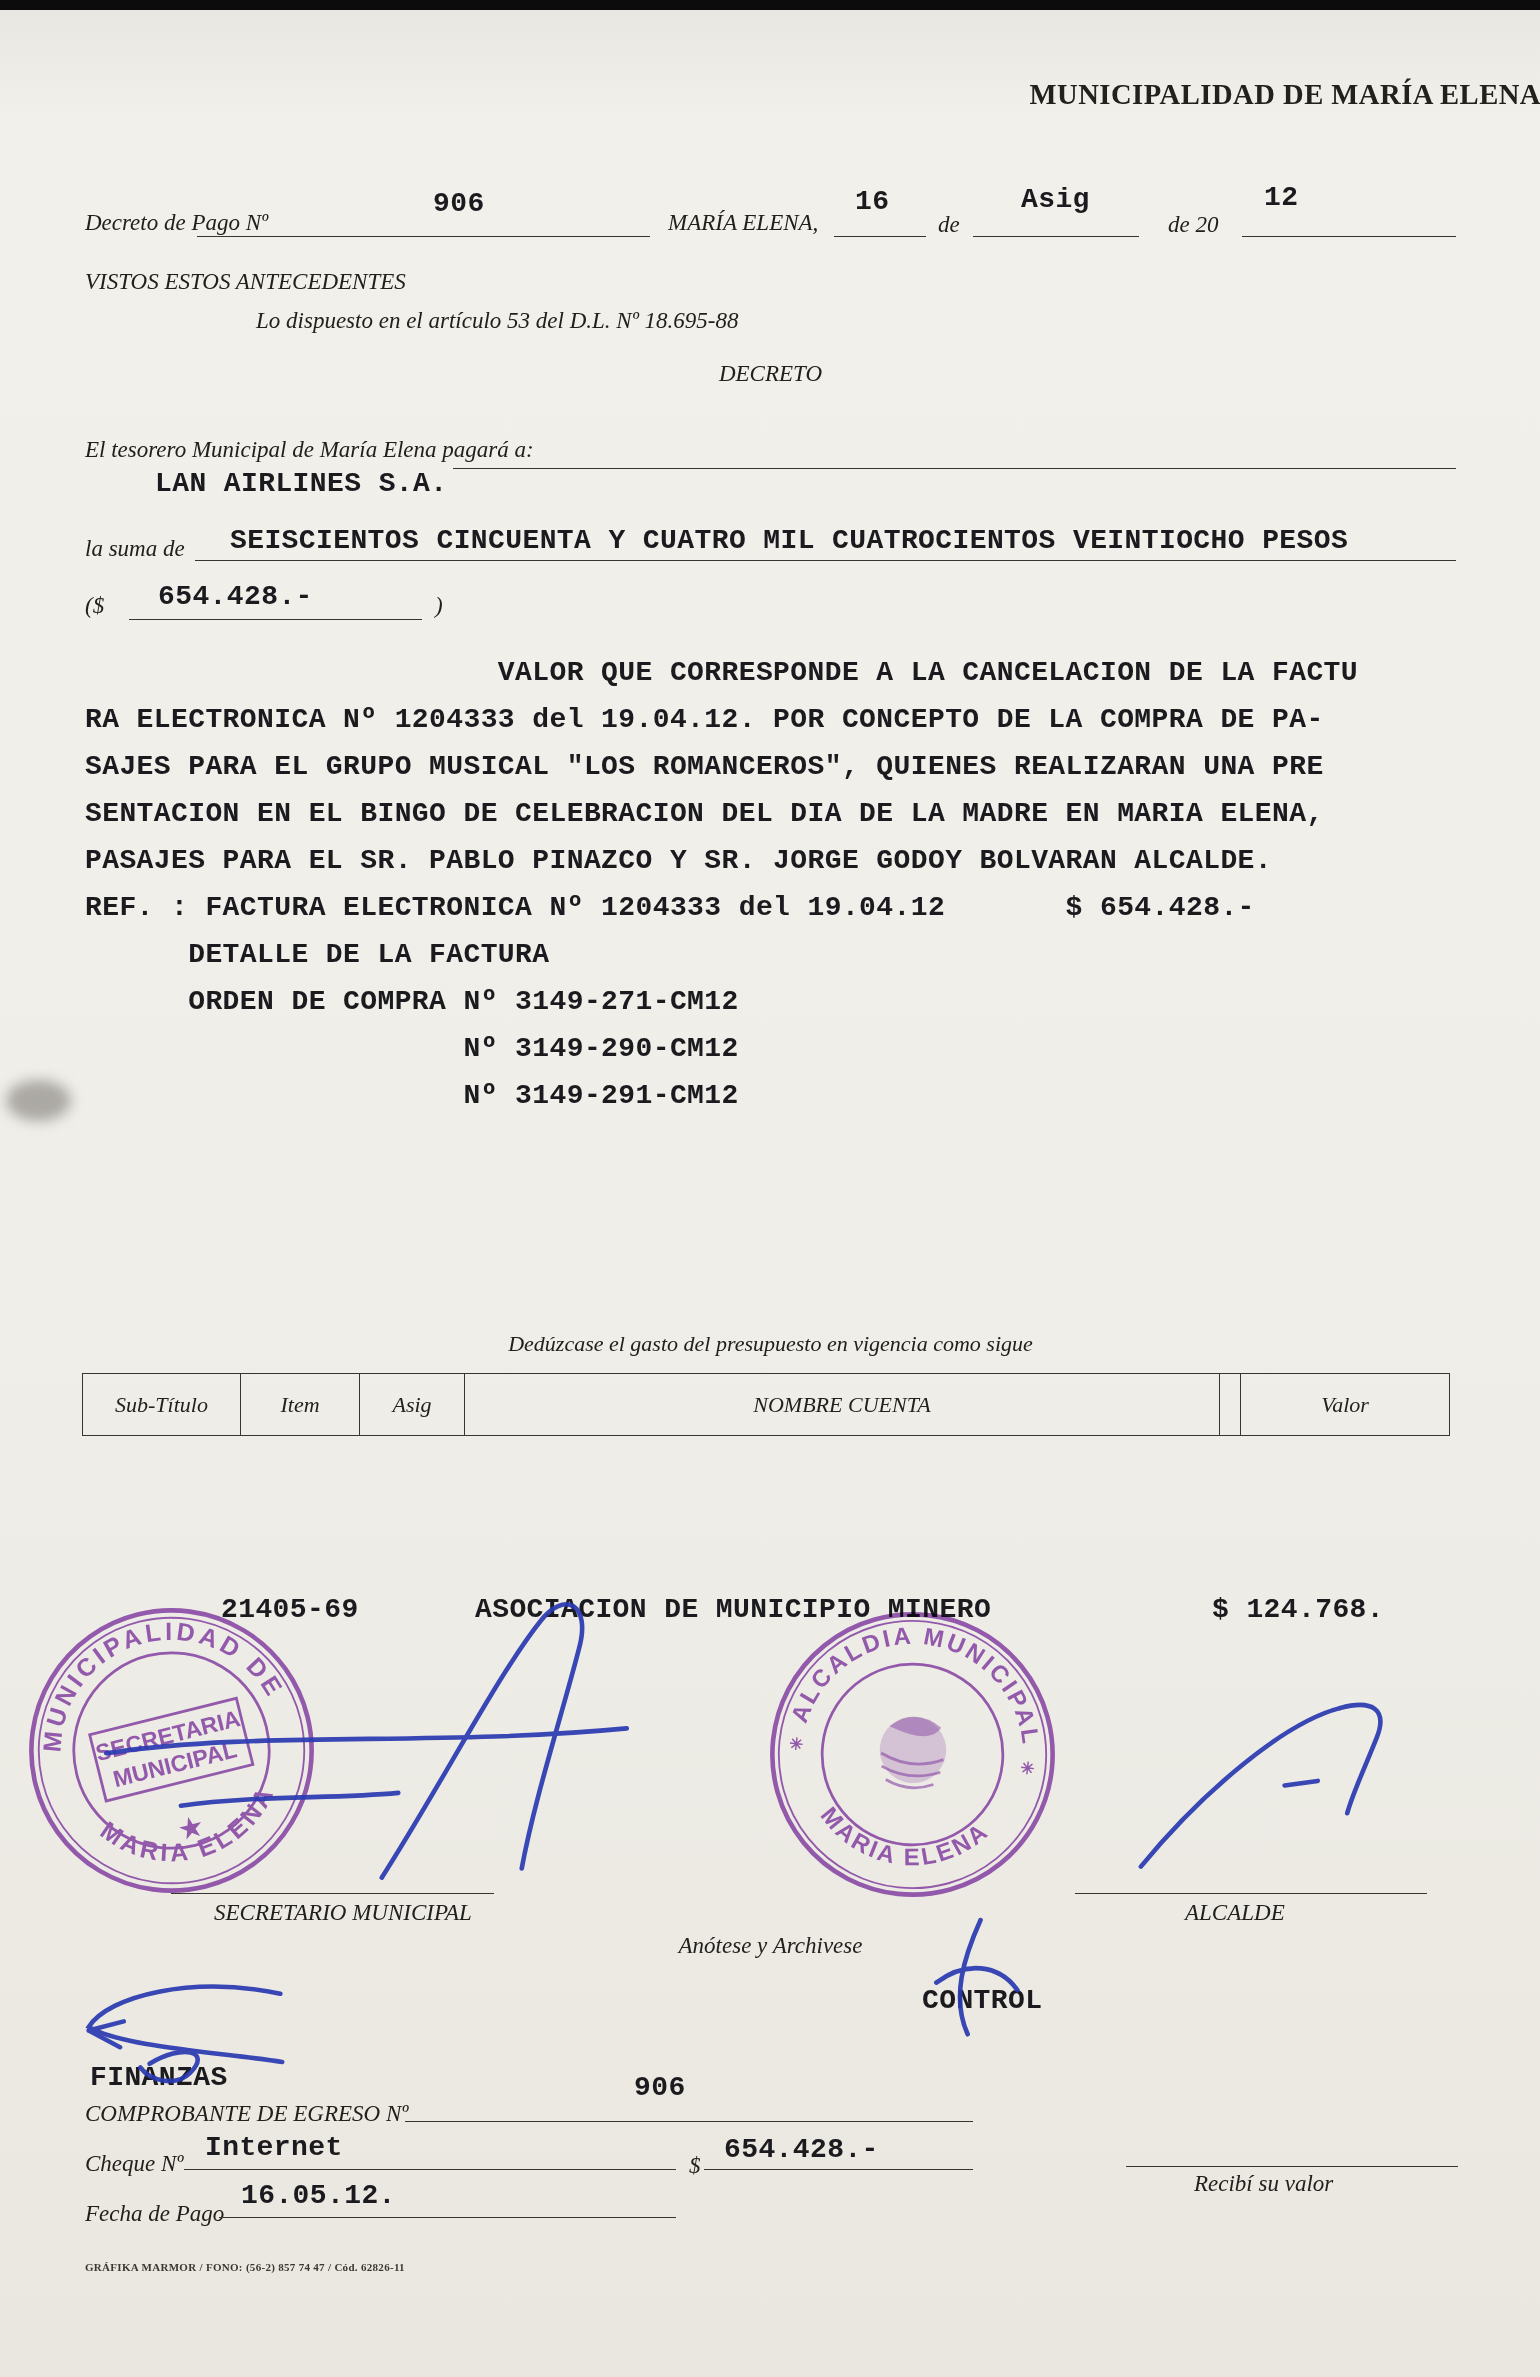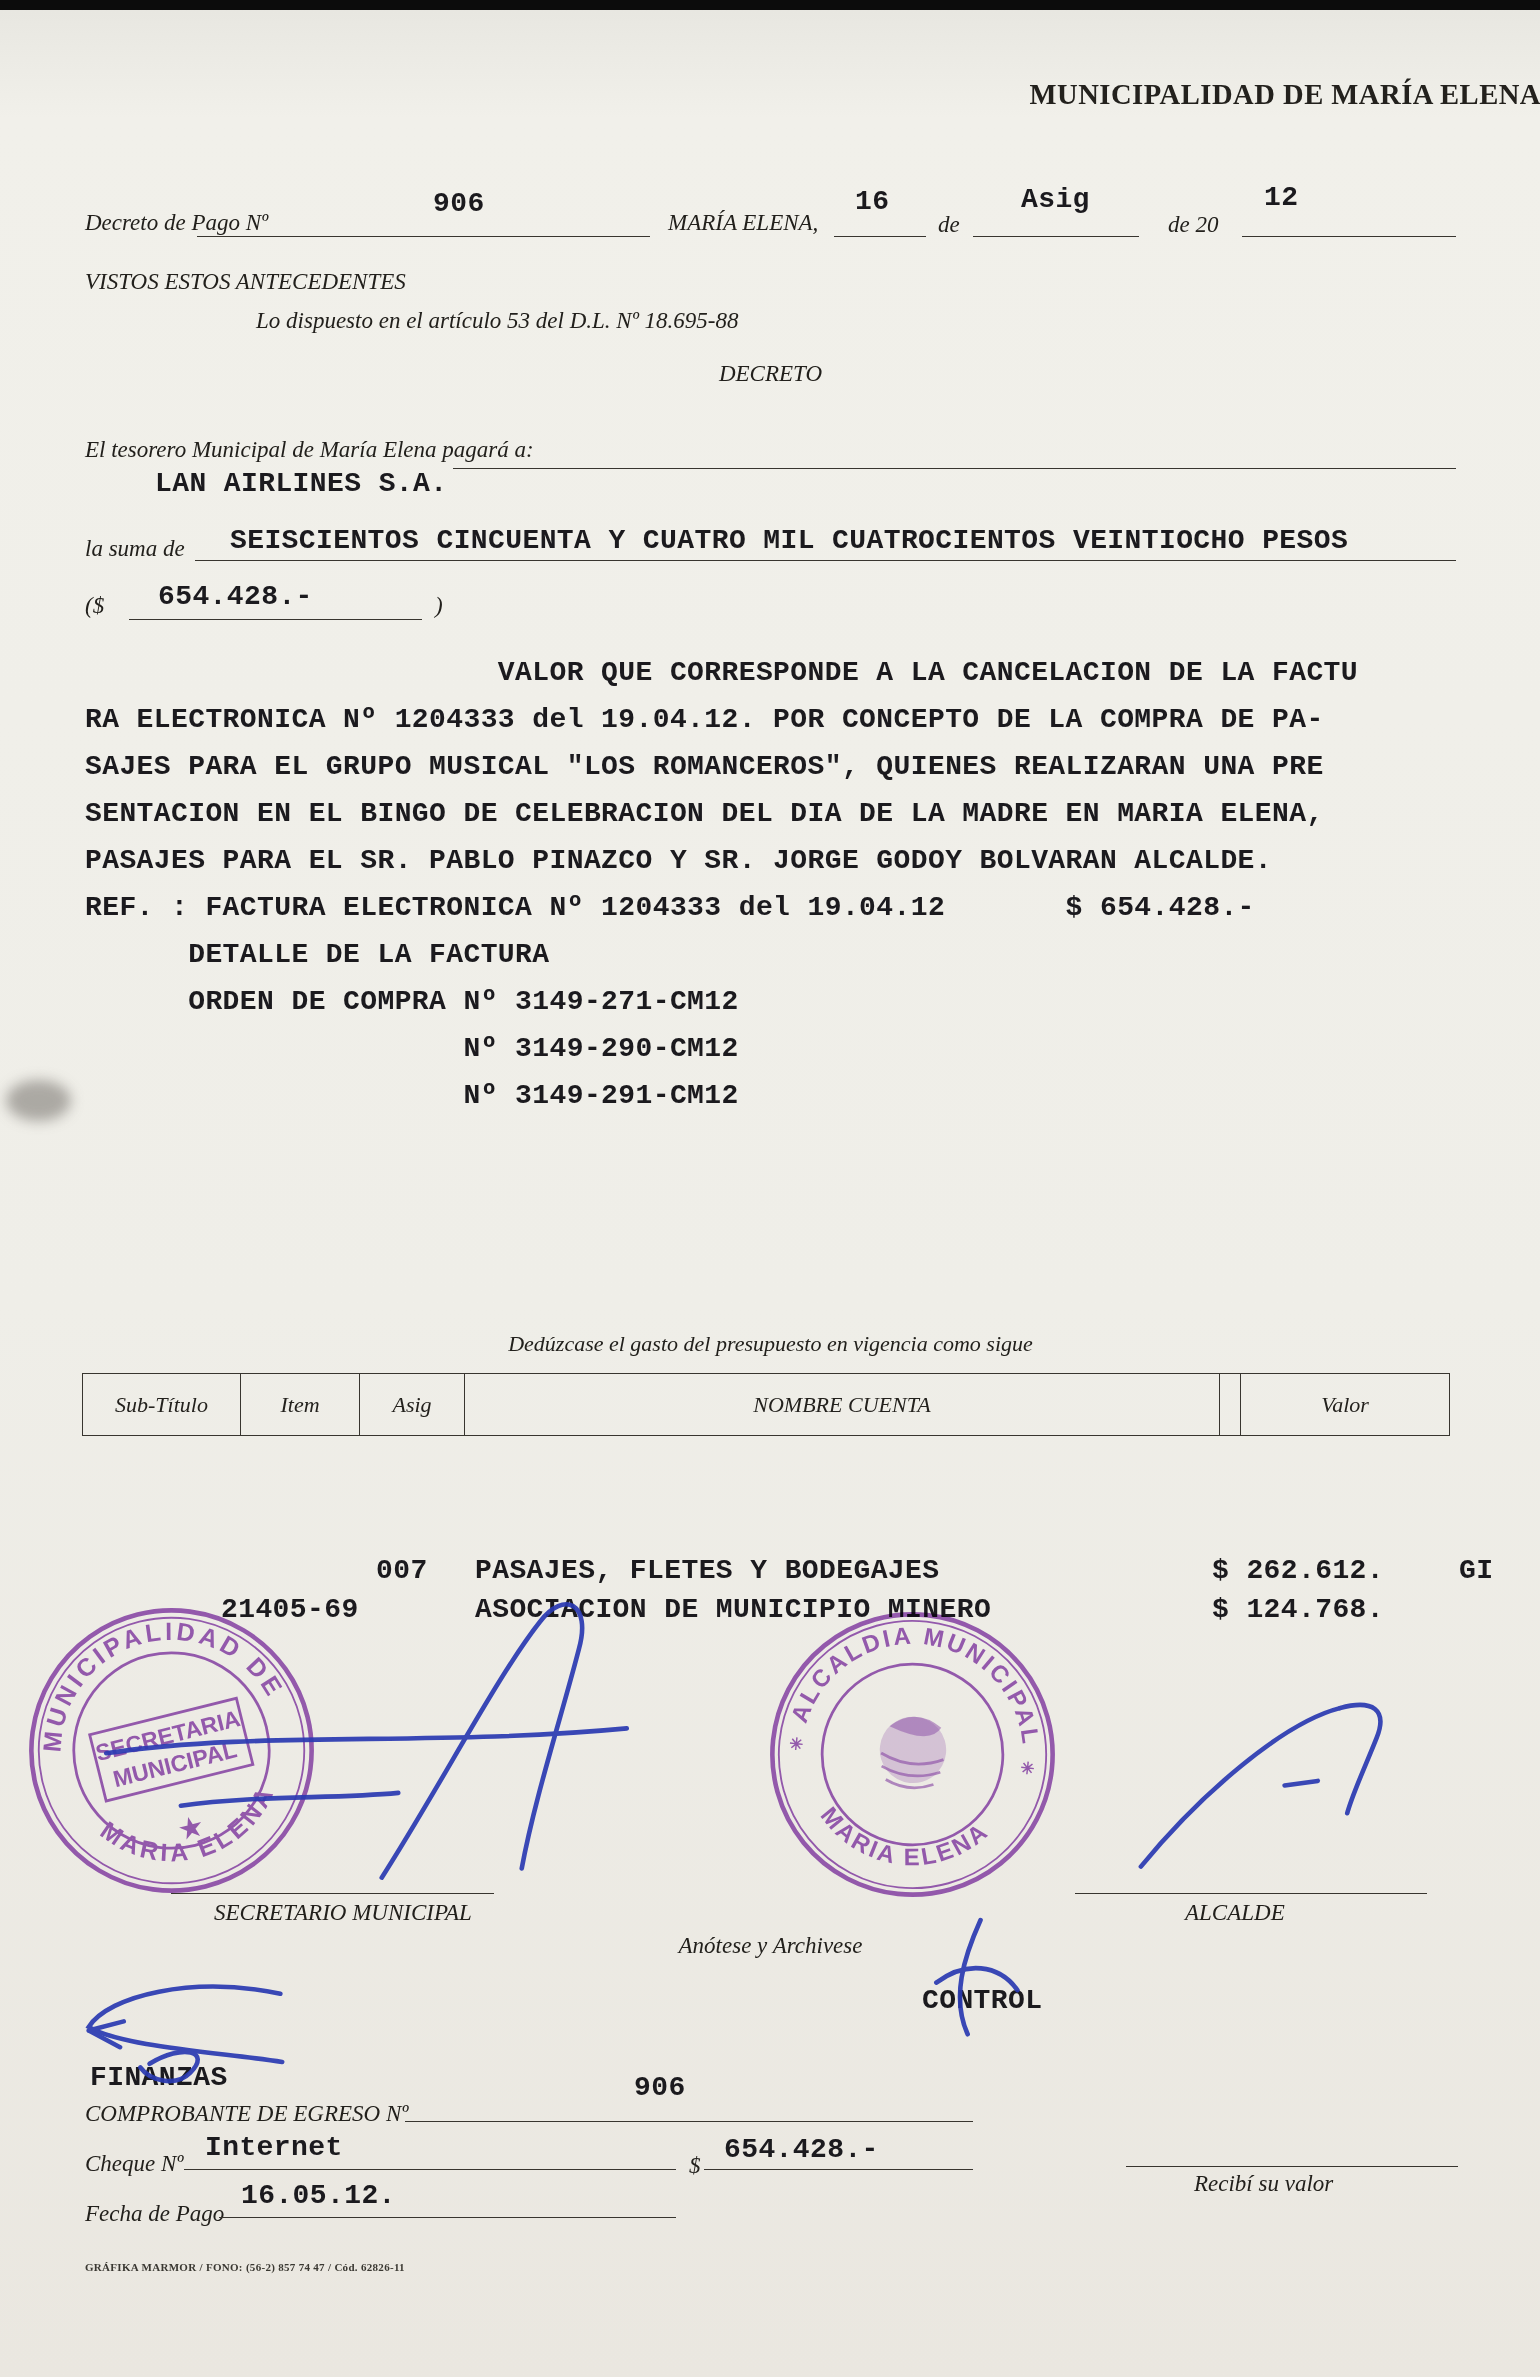--- a/index.html
+++ b/index.html
@@ -97,26 +97,20 @@
   <div class="abs lbl" style="left:0;top:1331px;width:1541px;text-align:center;font-size:22px">Dedúzcase el gasto del presupuesto en vigencia como sigue</div>
 
   <div class="abs tbl" style="left:82px;top:1373px;width:1368px;height:63px">
     <div class="cell" style="width:158px">Sub-Título</div>
     <div class="cell" style="width:119px">Item</div>
     <div class="cell" style="width:105px">Asig</div>
     <div class="cell" style="flex:1">NOMBRE CUENTA</div>
     <div class="cell last" style="width:209px">Valor</div>
   </div>
 
-  <div class="abs typed" style="left:82px;top:1555px;width:1438px;height:41px">
-    <span class="abs" style="left:294px">007</span>
-    <span class="abs" style="left:393px">PASAJES, FLETES Y BODEGAJES</span>
-    <span class="abs" style="left:1130px">$ 262.612.</span>
-    <span class="abs" style="left:1377px">GI</span>
-  </div>
   <div class="abs typed" style="left:82px;top:1594px;width:1438px;height:41px">
     <span class="abs" style="left:139px">21405-69</span>
     <span class="abs" style="left:393px">ASOCIACION DE MUNICIPIO MINERO</span>
     <span class="abs" style="left:1130px">$ 124.768.</span>
   </div>
 
   <div class="abs stamp" style="left:24px;top:1603px;width:295px;height:295px;transform:rotate(-14deg)">
     <svg width="295" height="295" viewBox="0 0 320 320">
       <defs>
         <path id="sec-top" d="M 40 160 A 120 120 0 0 1 280 160"></path>

